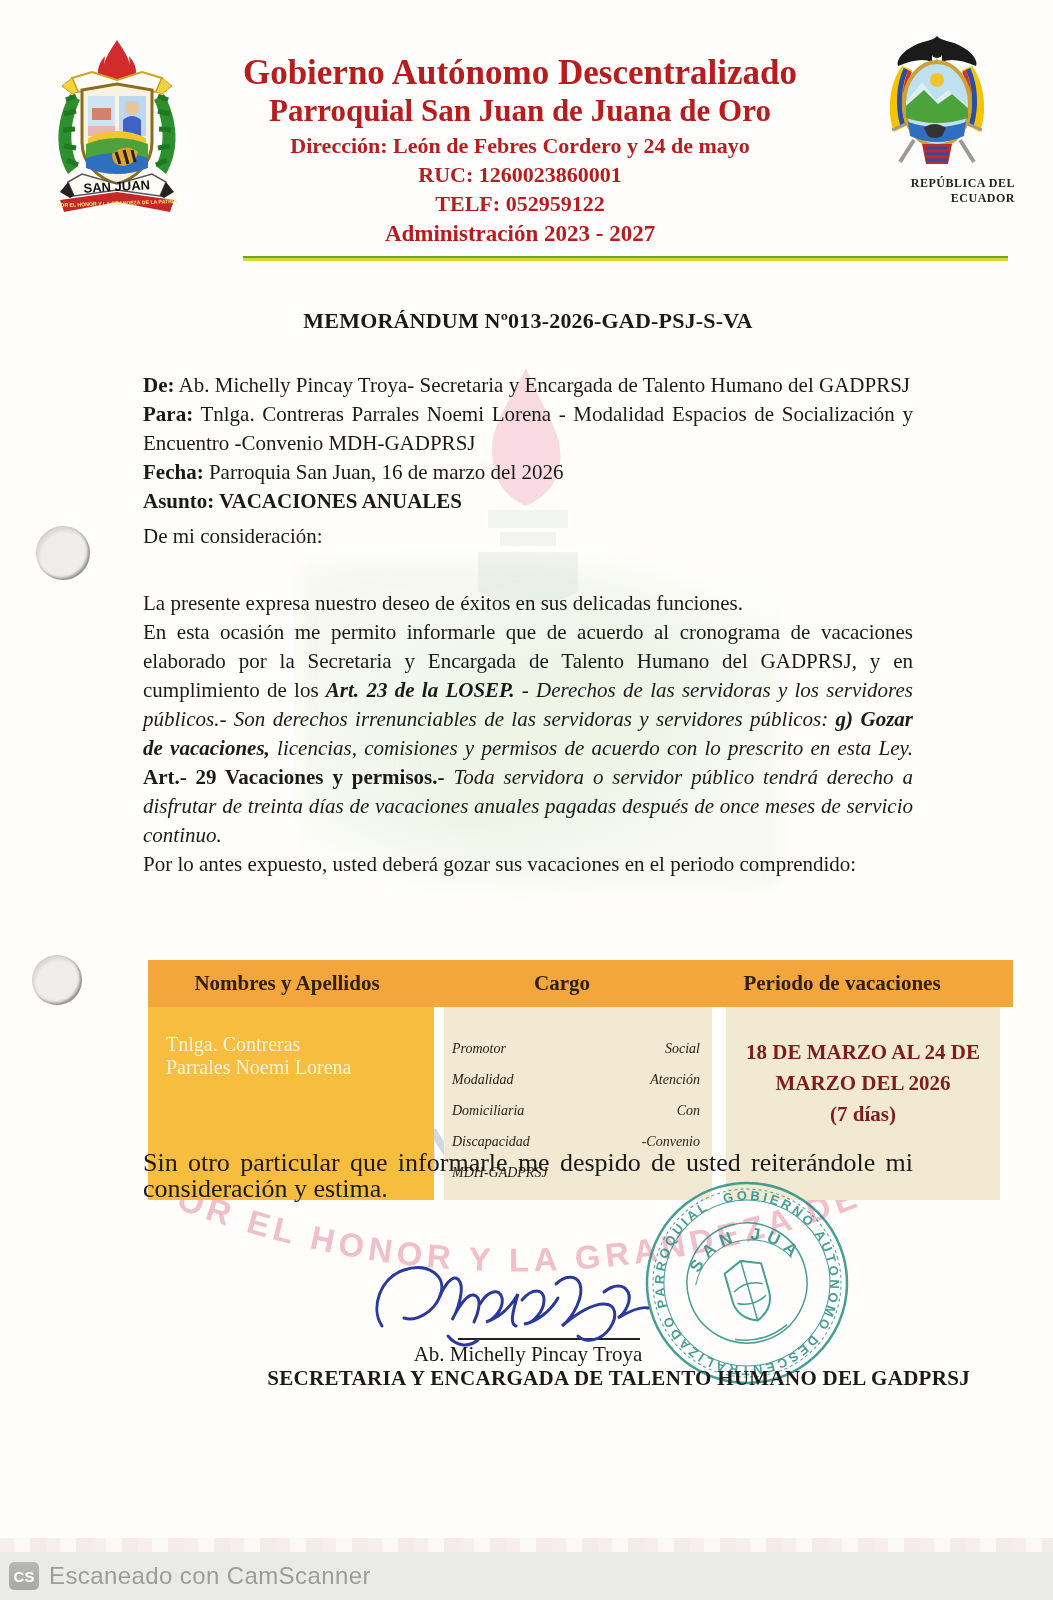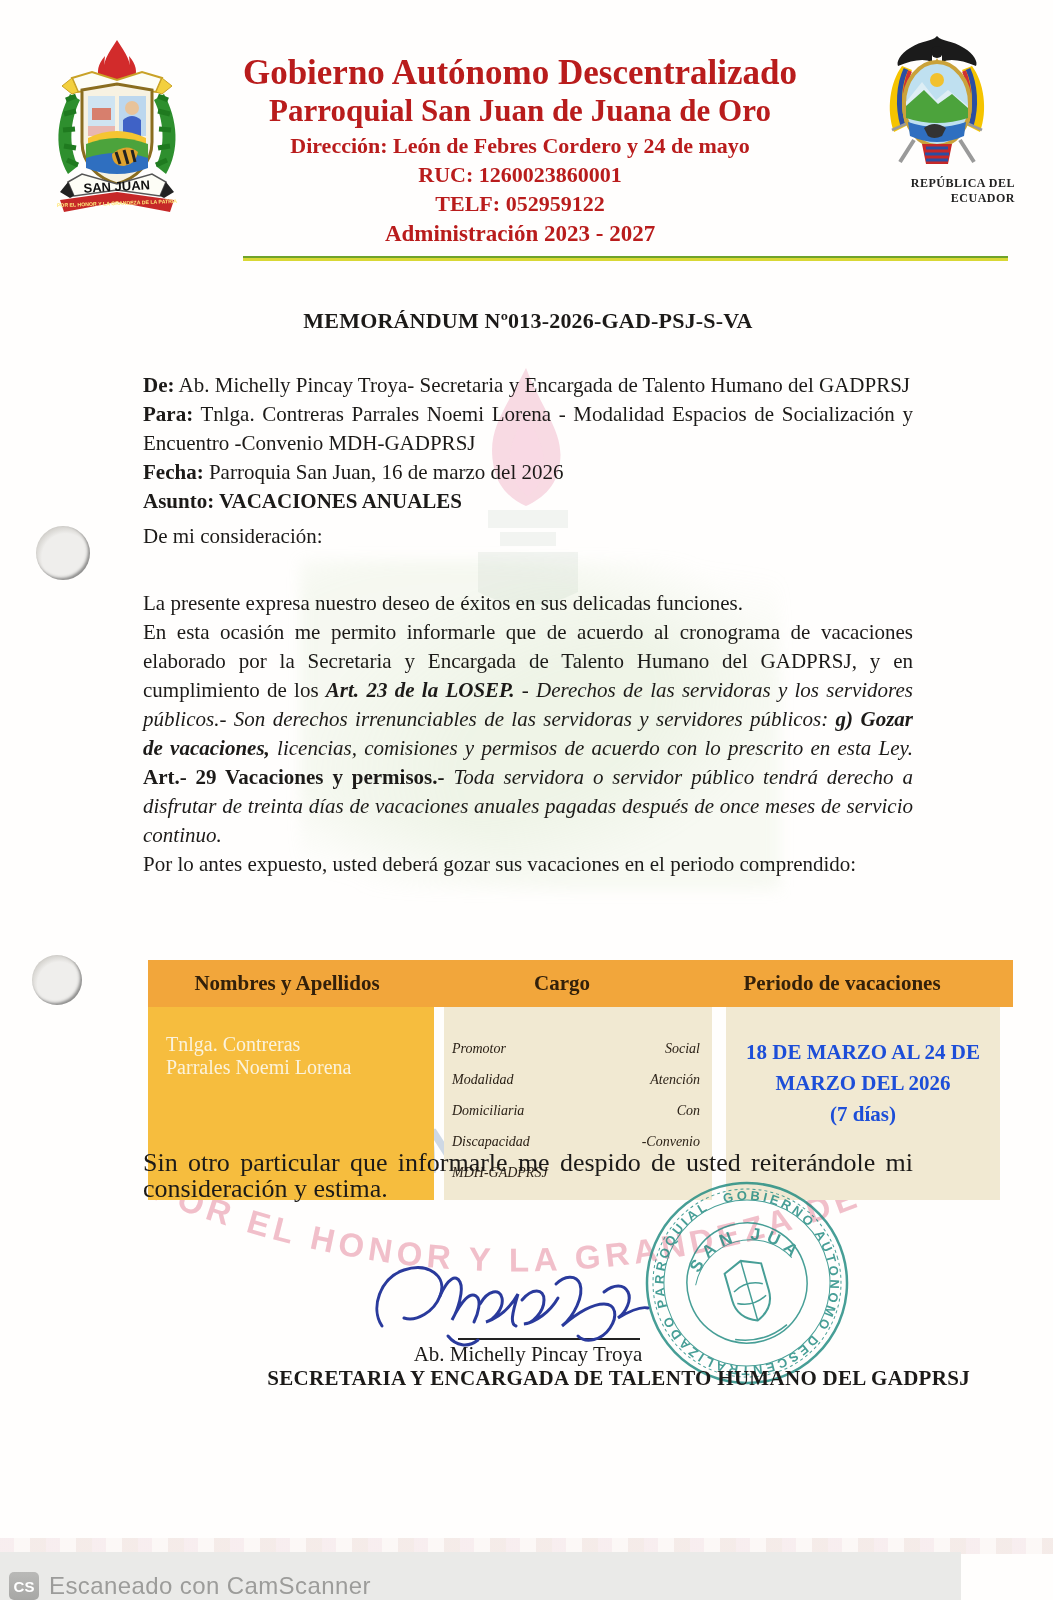--- a/index.html
+++ b/index.html
@@ -40,21 +40,21 @@
   .vt-head .h3{width:288px;text-align:center;}
   .vt-body{display:flex;}
   .cell-name{width:268px;background:#f6bd3e;color:#fbf3dd;font-size:20px;
       padding:26px 0 18px 18px;min-height:115px;}
   .gap1{width:10px;}
   .cell-cargo{width:248px;background:#f1e9d2;color:#2a2016;font-size:14px;
       padding:26px 12px 12px 8px;font-style:italic;}
   .cell-cargo .jl{text-align:justify;text-align-last:justify;line-height:31px;}
   .cell-cargo .ll{text-align:left;line-height:31px;}
   .gap2{width:14px;}
-  .cell-per{width:250px;background:#f1e9d2;color:#1d4ed8;font-size:21px;font-weight:bold;
+  .cell-per{width:250px;background:#f1e9d2;color:#7f1d1d;font-size:21px;font-weight:bold;
       padding:30px 12px 12px 12px;text-align:center;line-height:31px;}
   
   .closing{position:absolute;left:143px;top:1150px;width:770px;font-size:26px;line-height:26px;
       text-align:justify;z-index:1;}
   .atte{position:absolute;left:143px;top:1228px;width:770px;text-align:center;
       font-size:22px;font-weight:bold;z-index:1;}
   .sig-svg{position:absolute;left:352px;top:1248px;z-index:4;}
   .sig-line{position:absolute;left:458px;top:1338px;width:182px;height:2px;background:#222;z-index:3;}
   .sig-name{position:absolute;left:143px;top:1342px;width:770px;text-align:center;
       font-size:21px;z-index:3;}
@@ -63,22 +63,22 @@
   .stamp{position:absolute;left:640px;top:1176px;z-index:2;opacity:.82;}
   
   .hole{position:absolute;border-radius:50%;z-index:5;
       background:radial-gradient(circle at 55% 58%,#efeeec 0 55%,#d8d6d2 70%,#9b9892 100%);
       box-shadow:-2px -2px 3px rgba(60,60,60,.55) inset;}
   .hole1{left:36px;top:526px;width:54px;height:54px;}
   .hole2{left:32px;top:955px;width:50px;height:50px;}
   
   .noise-band{position:absolute;left:0;top:1538px;width:1053px;height:16px;z-index:6;opacity:.6;
       background:repeating-linear-gradient(90deg,#f3e3e6 0 14px,#faf4f2 14px 30px,#eedfdb 30px 46px);}
-  .footer{position:absolute;left:0;top:1552px;width:961px;height:48px;background:#eaeae8;z-index:7;
-      display:flex;align-items:flex-end;font-family:"Liberation Sans","DejaVu Sans",sans-serif;}
+  .footer{position:absolute;left:0;top:1552px;width:1053px;height:48px;background:#eaeae8;z-index:7;
+      display:flex;align-items:center;font-family:"Liberation Sans","DejaVu Sans",sans-serif;}
   .cs-badge{width:30px;height:28px;margin:0 10px 0 9px;border-radius:5px;
       background:linear-gradient(#b9b9b7,#a7a7a5);color:#fff;font-size:15px;font-weight:bold;
       display:flex;align-items:center;justify-content:center;}
   .cs-text{color:#9c9c9a;font-size:24px;letter-spacing:.4px;}
 </style>
 </head>
 <body>
 
 <div class="page">
 

